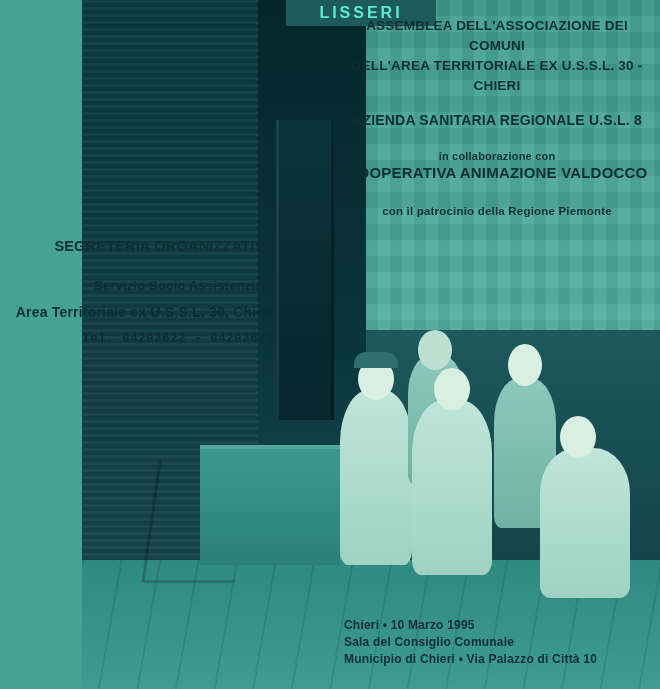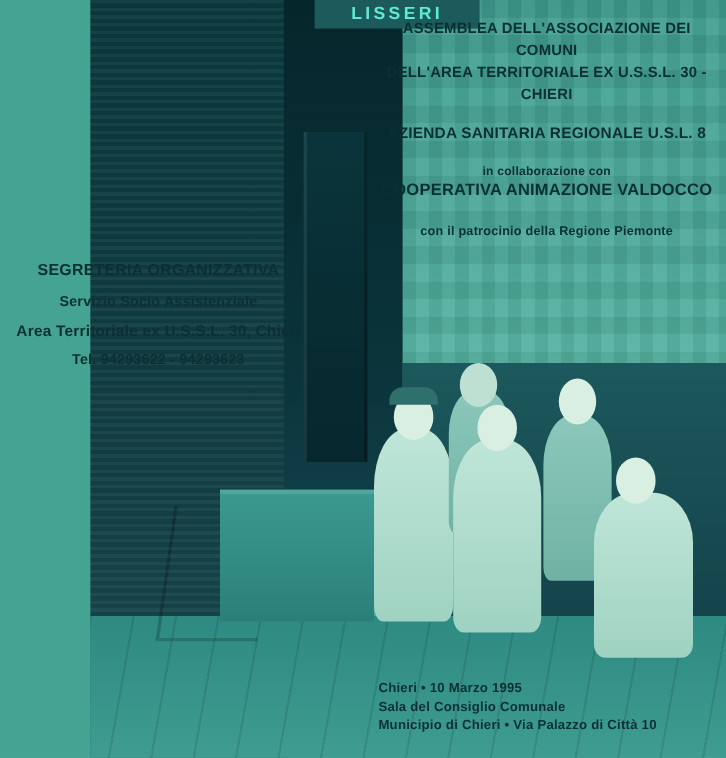--- a/index.html
+++ b/index.html
@@ -186,26 +186,26 @@
     width: 306px;
     text-align: center;
   }
   #title-block .t1 { font-size: 19px; letter-spacing: .6px; }
   #title-block .t2 { font-size: 17px; margin-top: 5px; }
 
   #secretariat {
     left: 14px;
     top: 238px;
     width: 260px;
-    text-align: center;
+    text-align: right;
   }
   #secretariat .s1 { font-size: 14.5px; }
-  #secretariat .s2 { font-size: 13px; margin-top: 12px; }
+  #secretariat .s2 { font-size: 13px; margin-top: 24px; }
   #secretariat .s3 { font-size: 14px; margin-top: 11px; }
-  #secretariat .s4 { font-size: 13px; margin-top: 11px; }
+  #secretariat .s4 { font-size: 13px; margin-top: 11px; font-family: Liberation Mono, monospace; }
 
   #venue-block {
     left: 344px;
     top: 618px;
     width: 306px;
     text-align: left;
   }
   #venue-block .v1 { font-size: 12px; }
   #venue-block .v2 { font-size: 12px; margin-top: 3px; }
   #venue-block .v3 { font-size: 12px; margin-top: 3px; }

